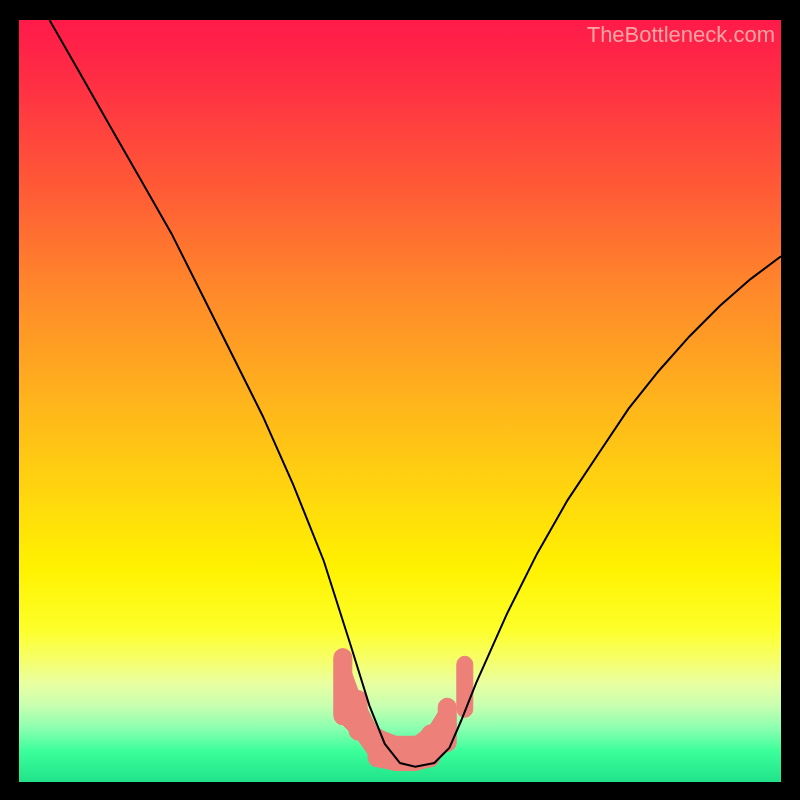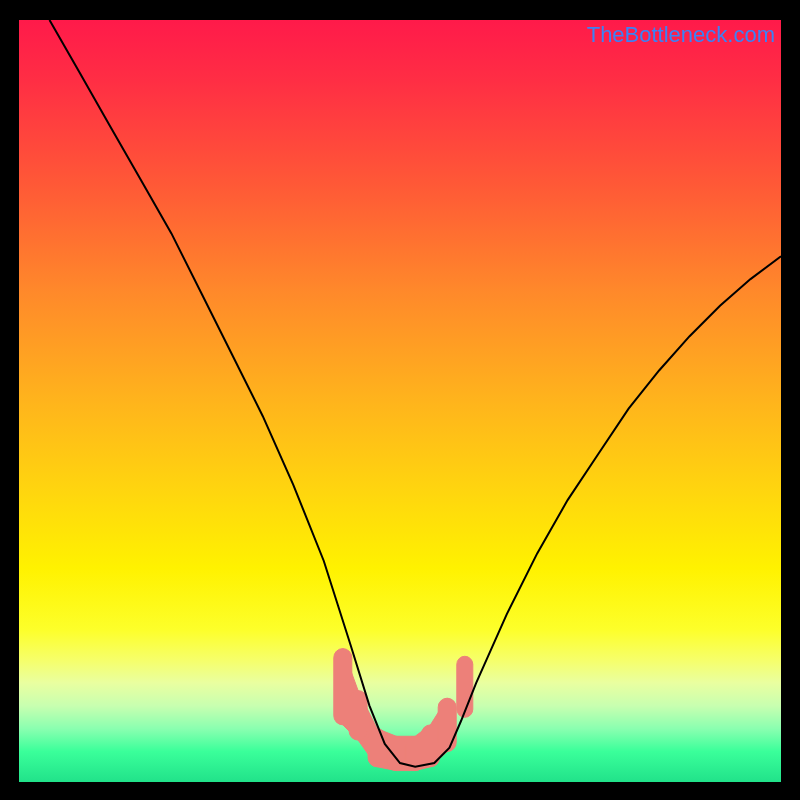--- a/index.html
+++ b/index.html
@@ -40,21 +40,21 @@
       #c8ffb0 90%,
       #8affb0 93%,
       #3aff9a 96%,
       #21e28a 100%
     );
   }
   .watermark {
     position: absolute;
     top: 2px;
     right: 6px;
-    color: #3b82f6;
+    color: #fca5a5;
     font-size: 22px;
     font-weight: 500;
     letter-spacing: 0px;
     user-select: none;
   }
   svg.overlay {
     position: absolute;
     left: 0;
     top: 0;
     width: 762px;

